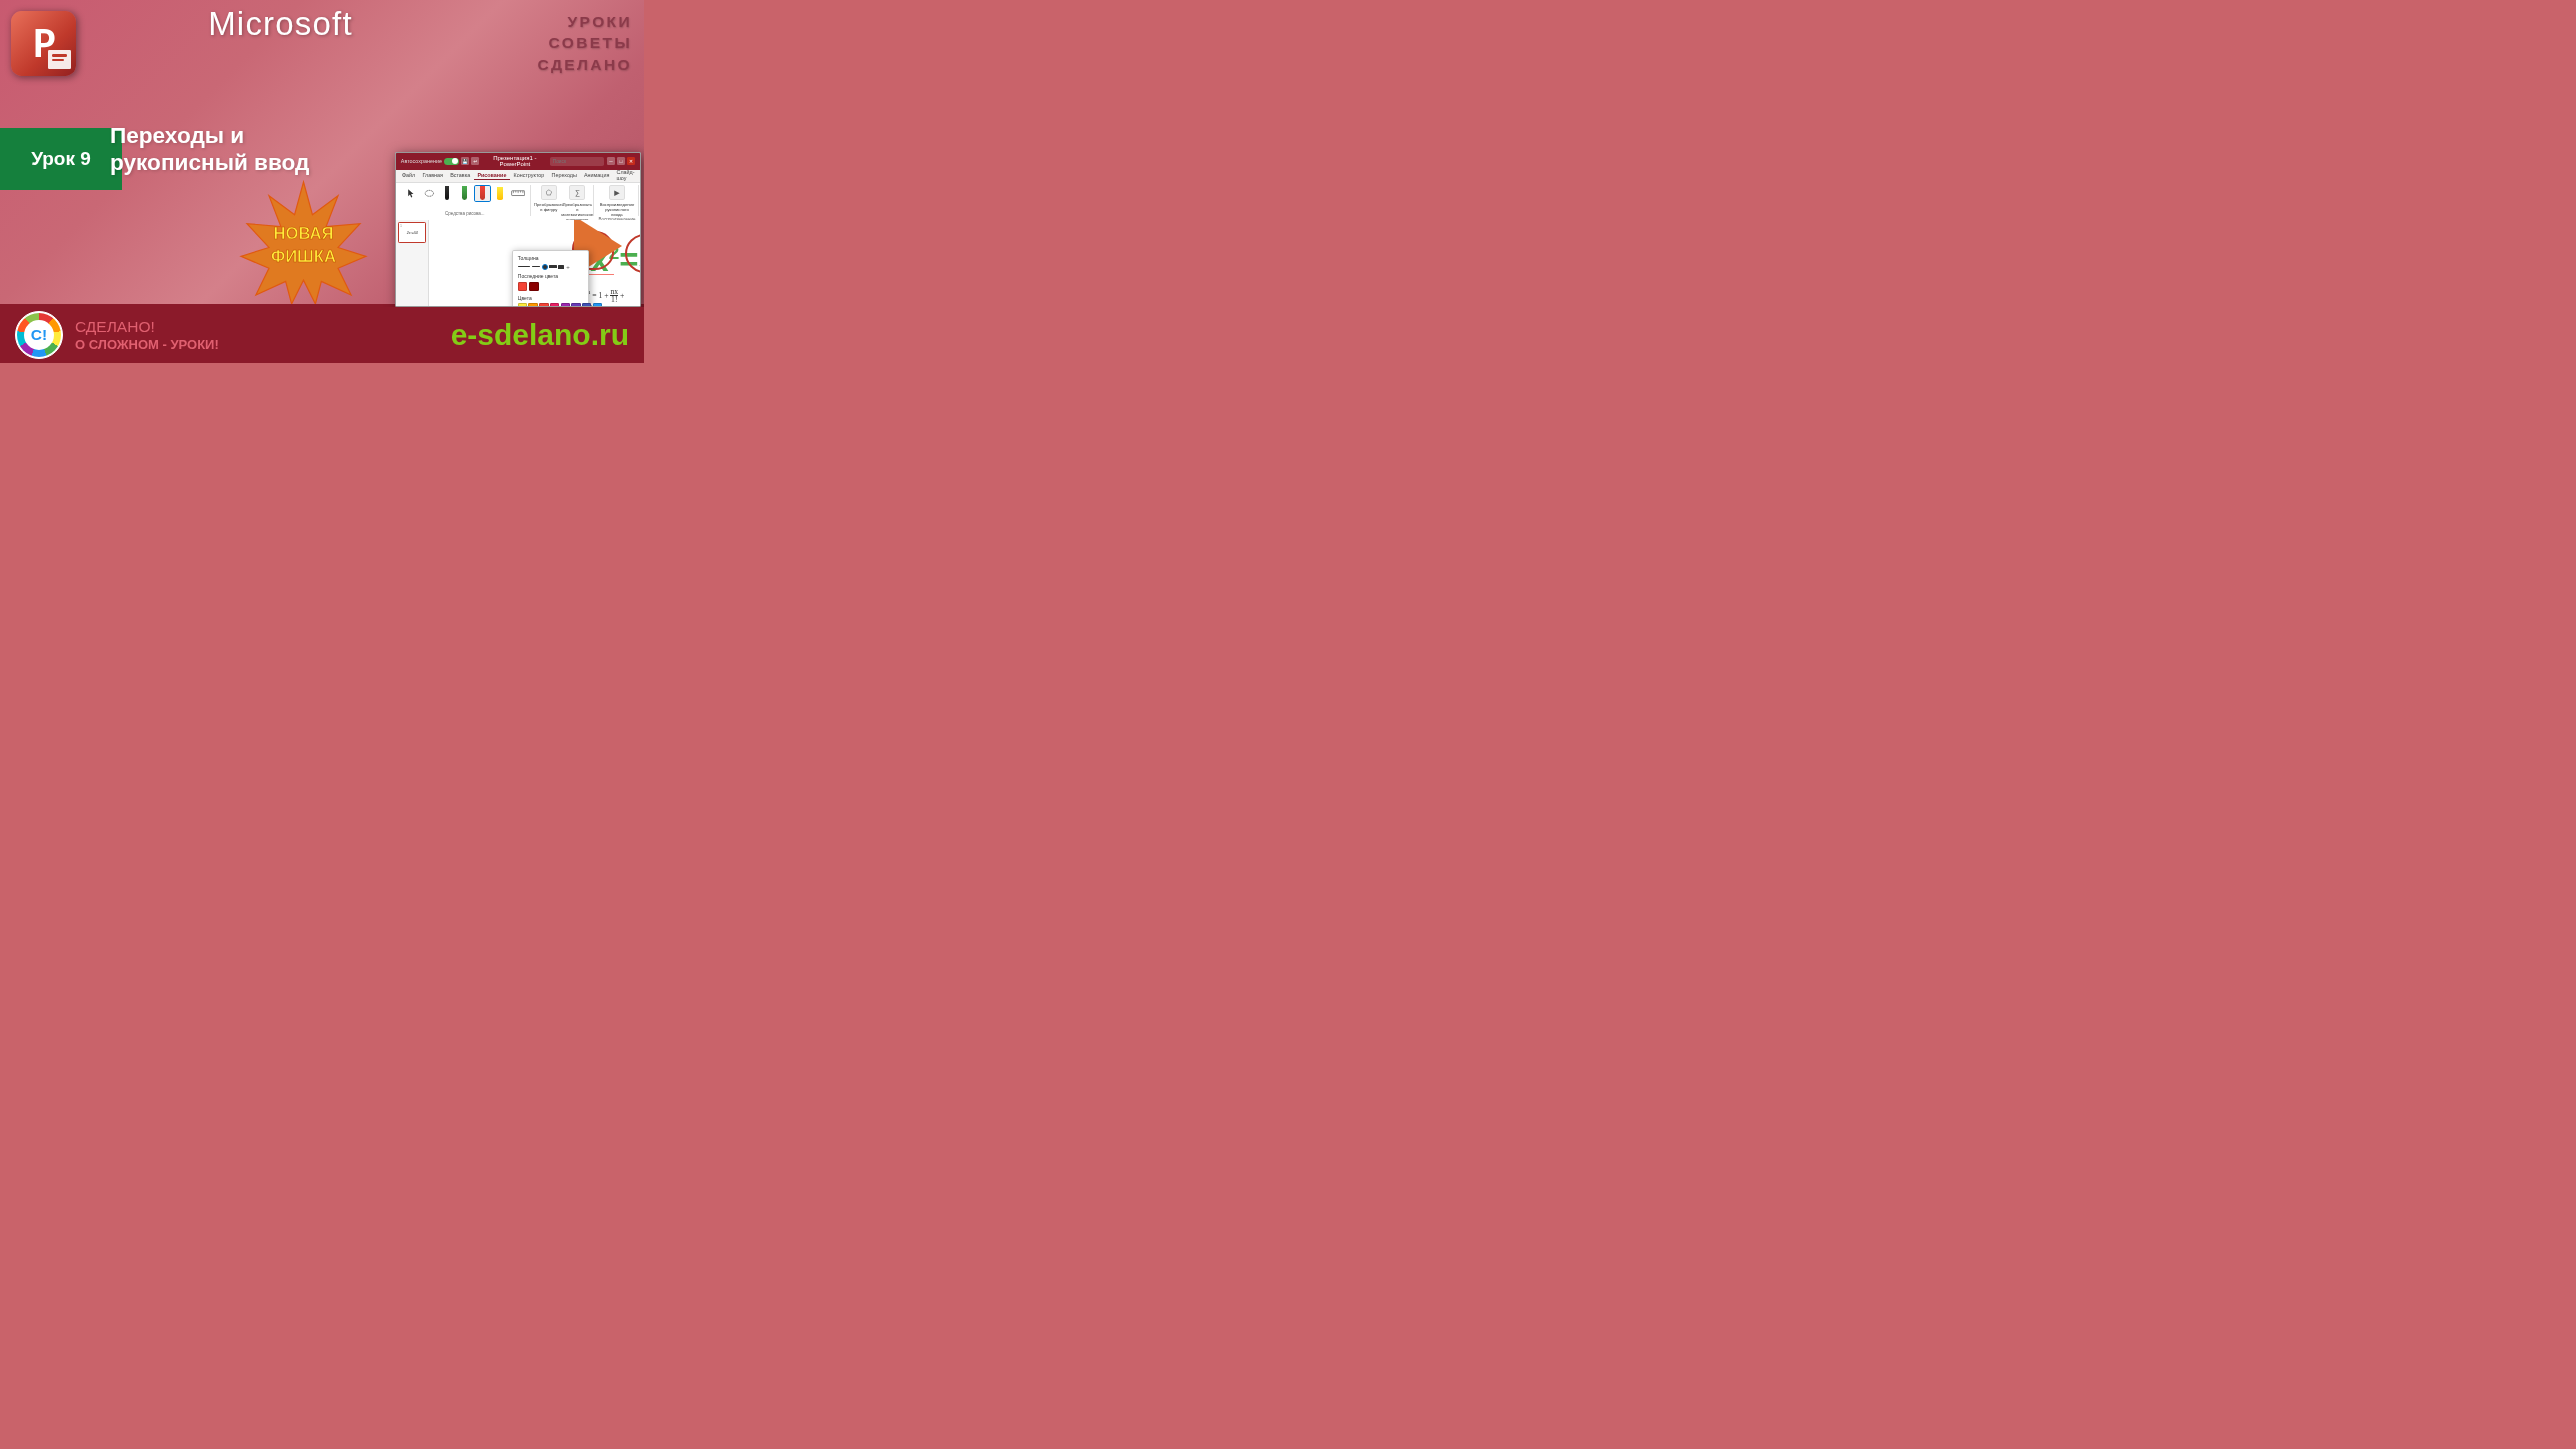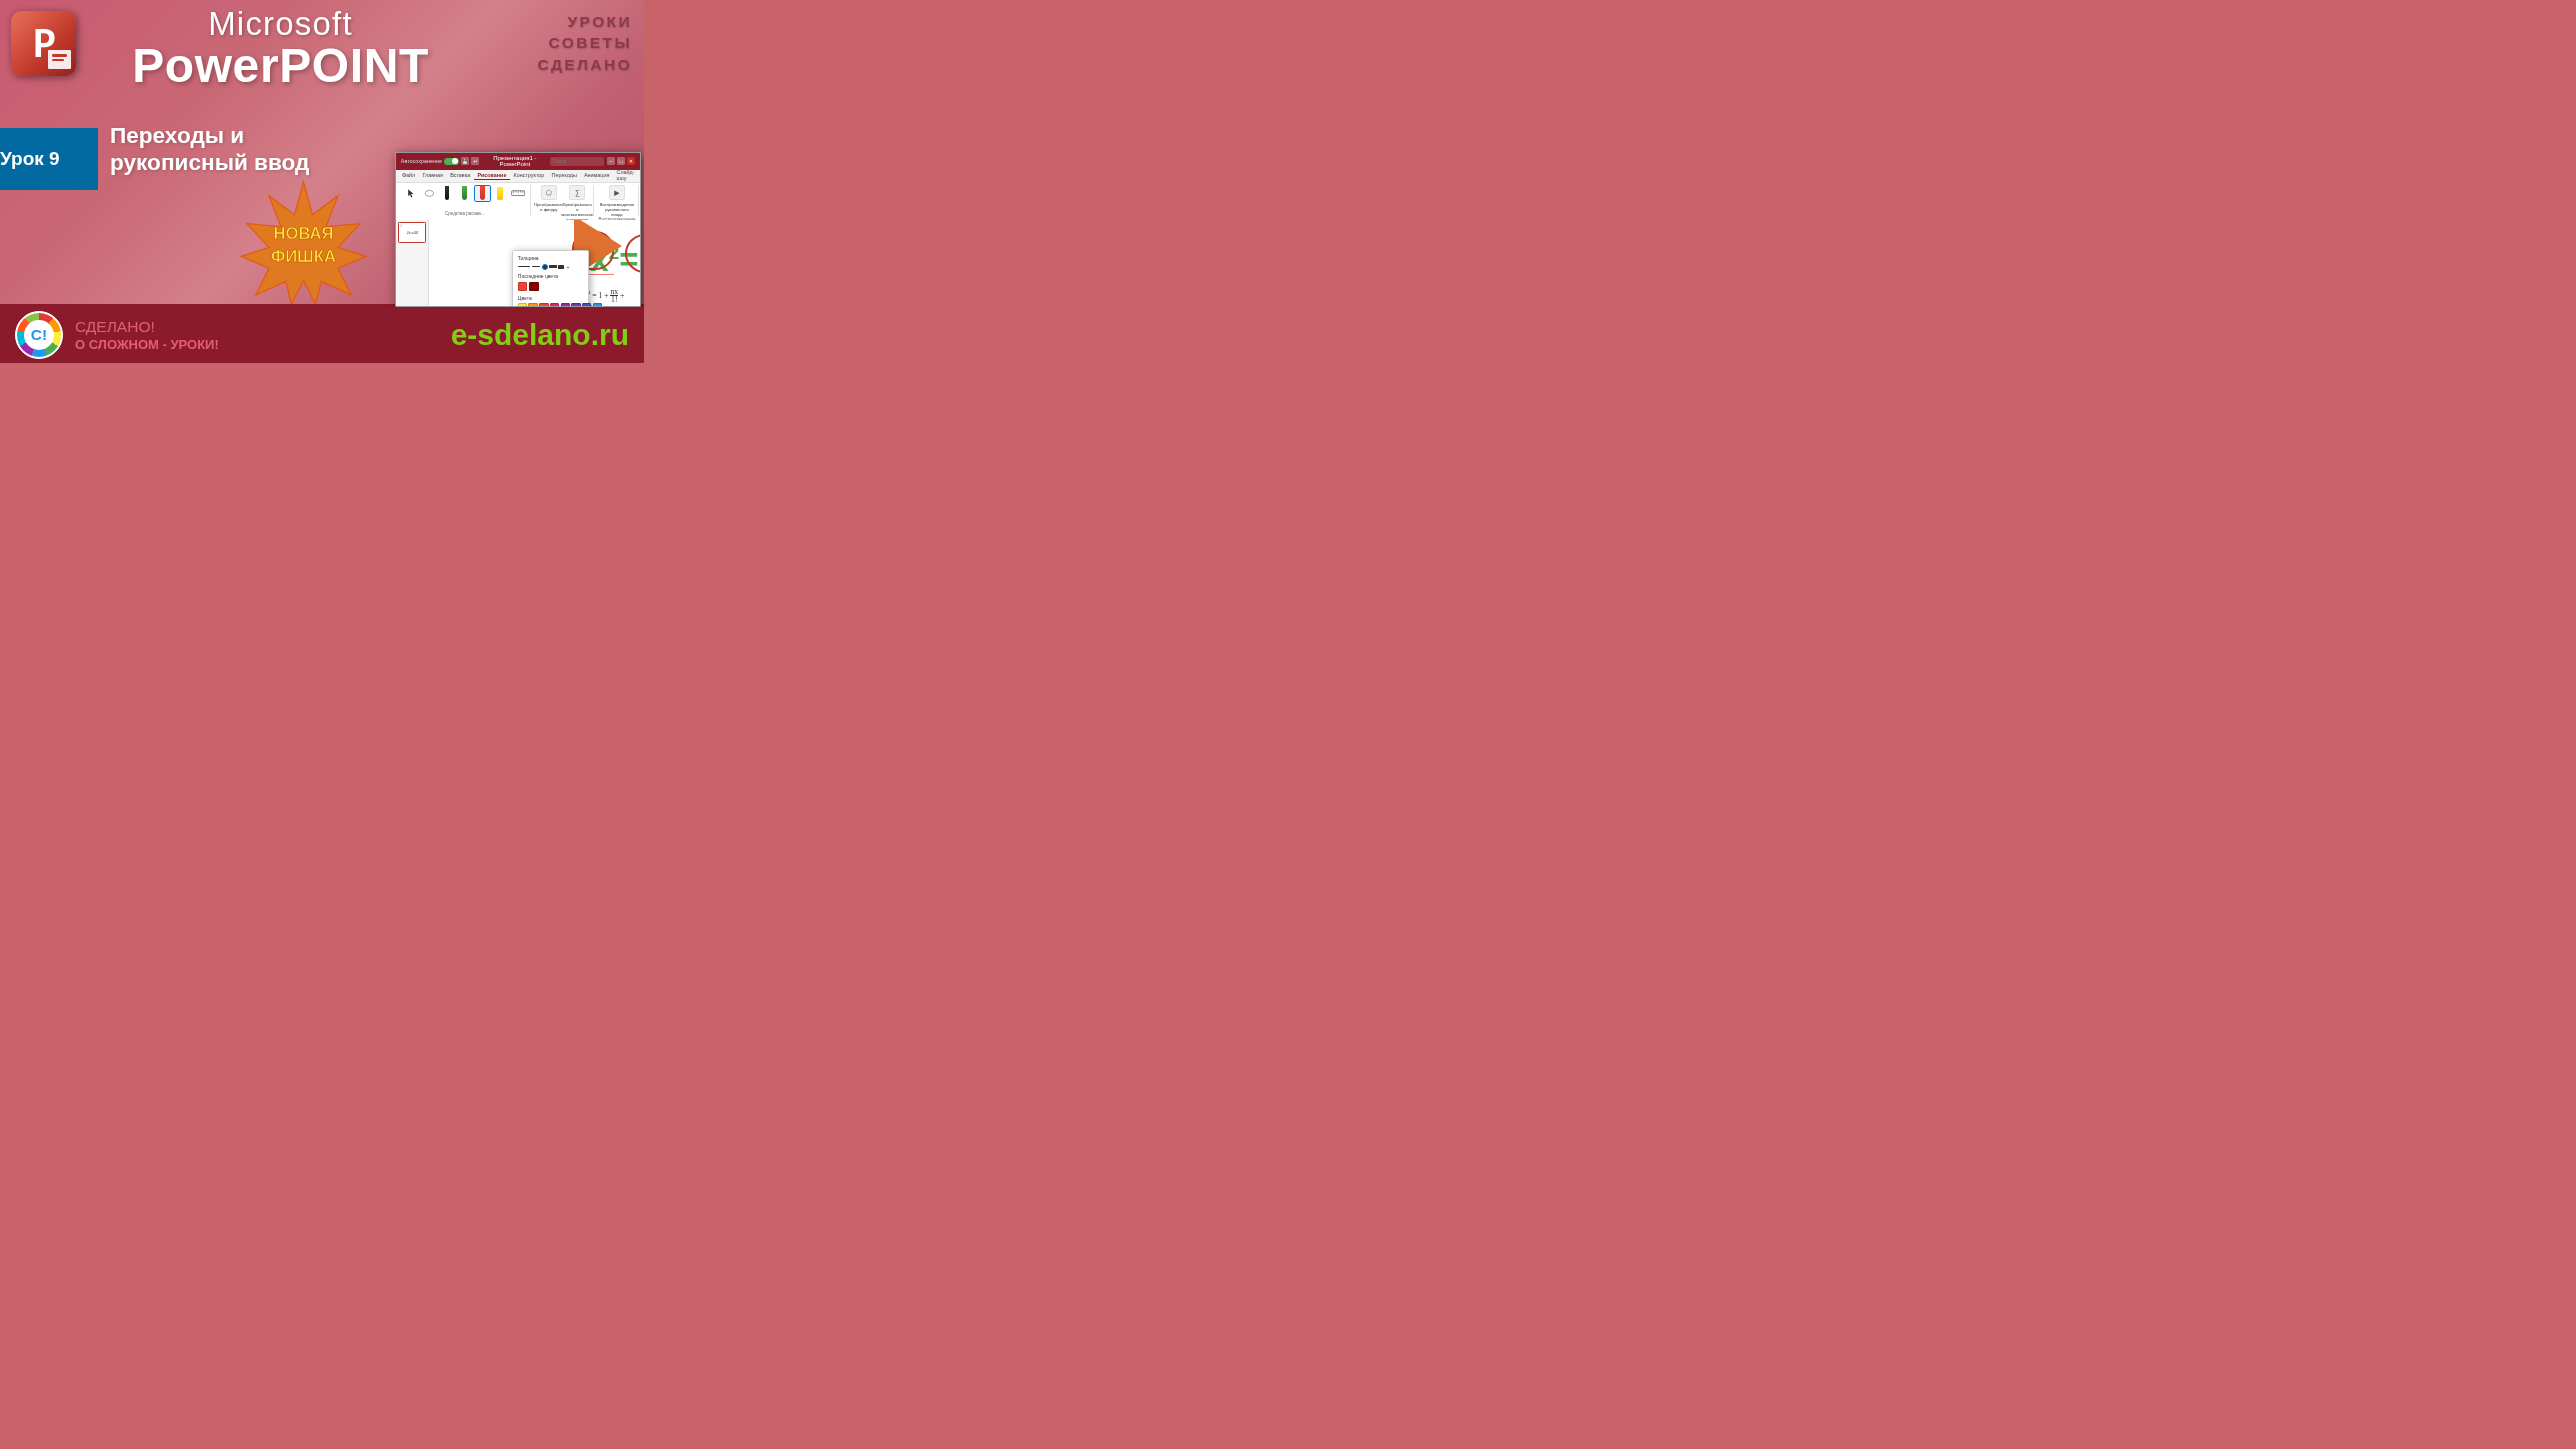--- a/index.html
+++ b/index.html
@@ -110,26 +110,26 @@
       color: #8b3a4a;
       letter-spacing: 2.4px;
       line-height: 1.4;
       text-shadow: 0.6px 0.6px 1.8px rgba(0,0,0,0.2);
     }
 
     
     .lesson-bar {
       position: absolute;
       top: 128px; left: 0;
-      width: 98px;
+      width: 122px;
       height: 62px;
-      background: #0369a1;
-      display: flex;
-      align-items: center;
-      justify-content: flex-start;
+      background: #15803d;
+      display: flex;
+      align-items: center;
+      justify-content: center;
     }
     .lesson-number {
       font-size: 19px;
       font-weight: 700;
       color: white;
       text-align: center;
     }
 
     
     .lesson-desc {
@@ -490,21 +490,20 @@
 
 <div class="ppt-icon">
   <div class="ppt-icon-inner">
     <span class="ppt-icon-p">P</span>
     <div class="ppt-icon-paper"></div>
   </div>
 </div>
 
 <div class="title-area">
   <div class="title-microsoft">Microsoft</div>
-  <div class="title-powerpoint">PowerPOINT</div>
 </div>
 
 <div class="top-right-text">
   <span class="top-right-line">УРОКИ</span>
   <span class="top-right-line">СОВЕТЫ</span>
   <span class="top-right-line">СДЕЛАНО</span>
 </div>
 
 <div class="lesson-bar">
   <span class="lesson-number">Урок 9</span>

